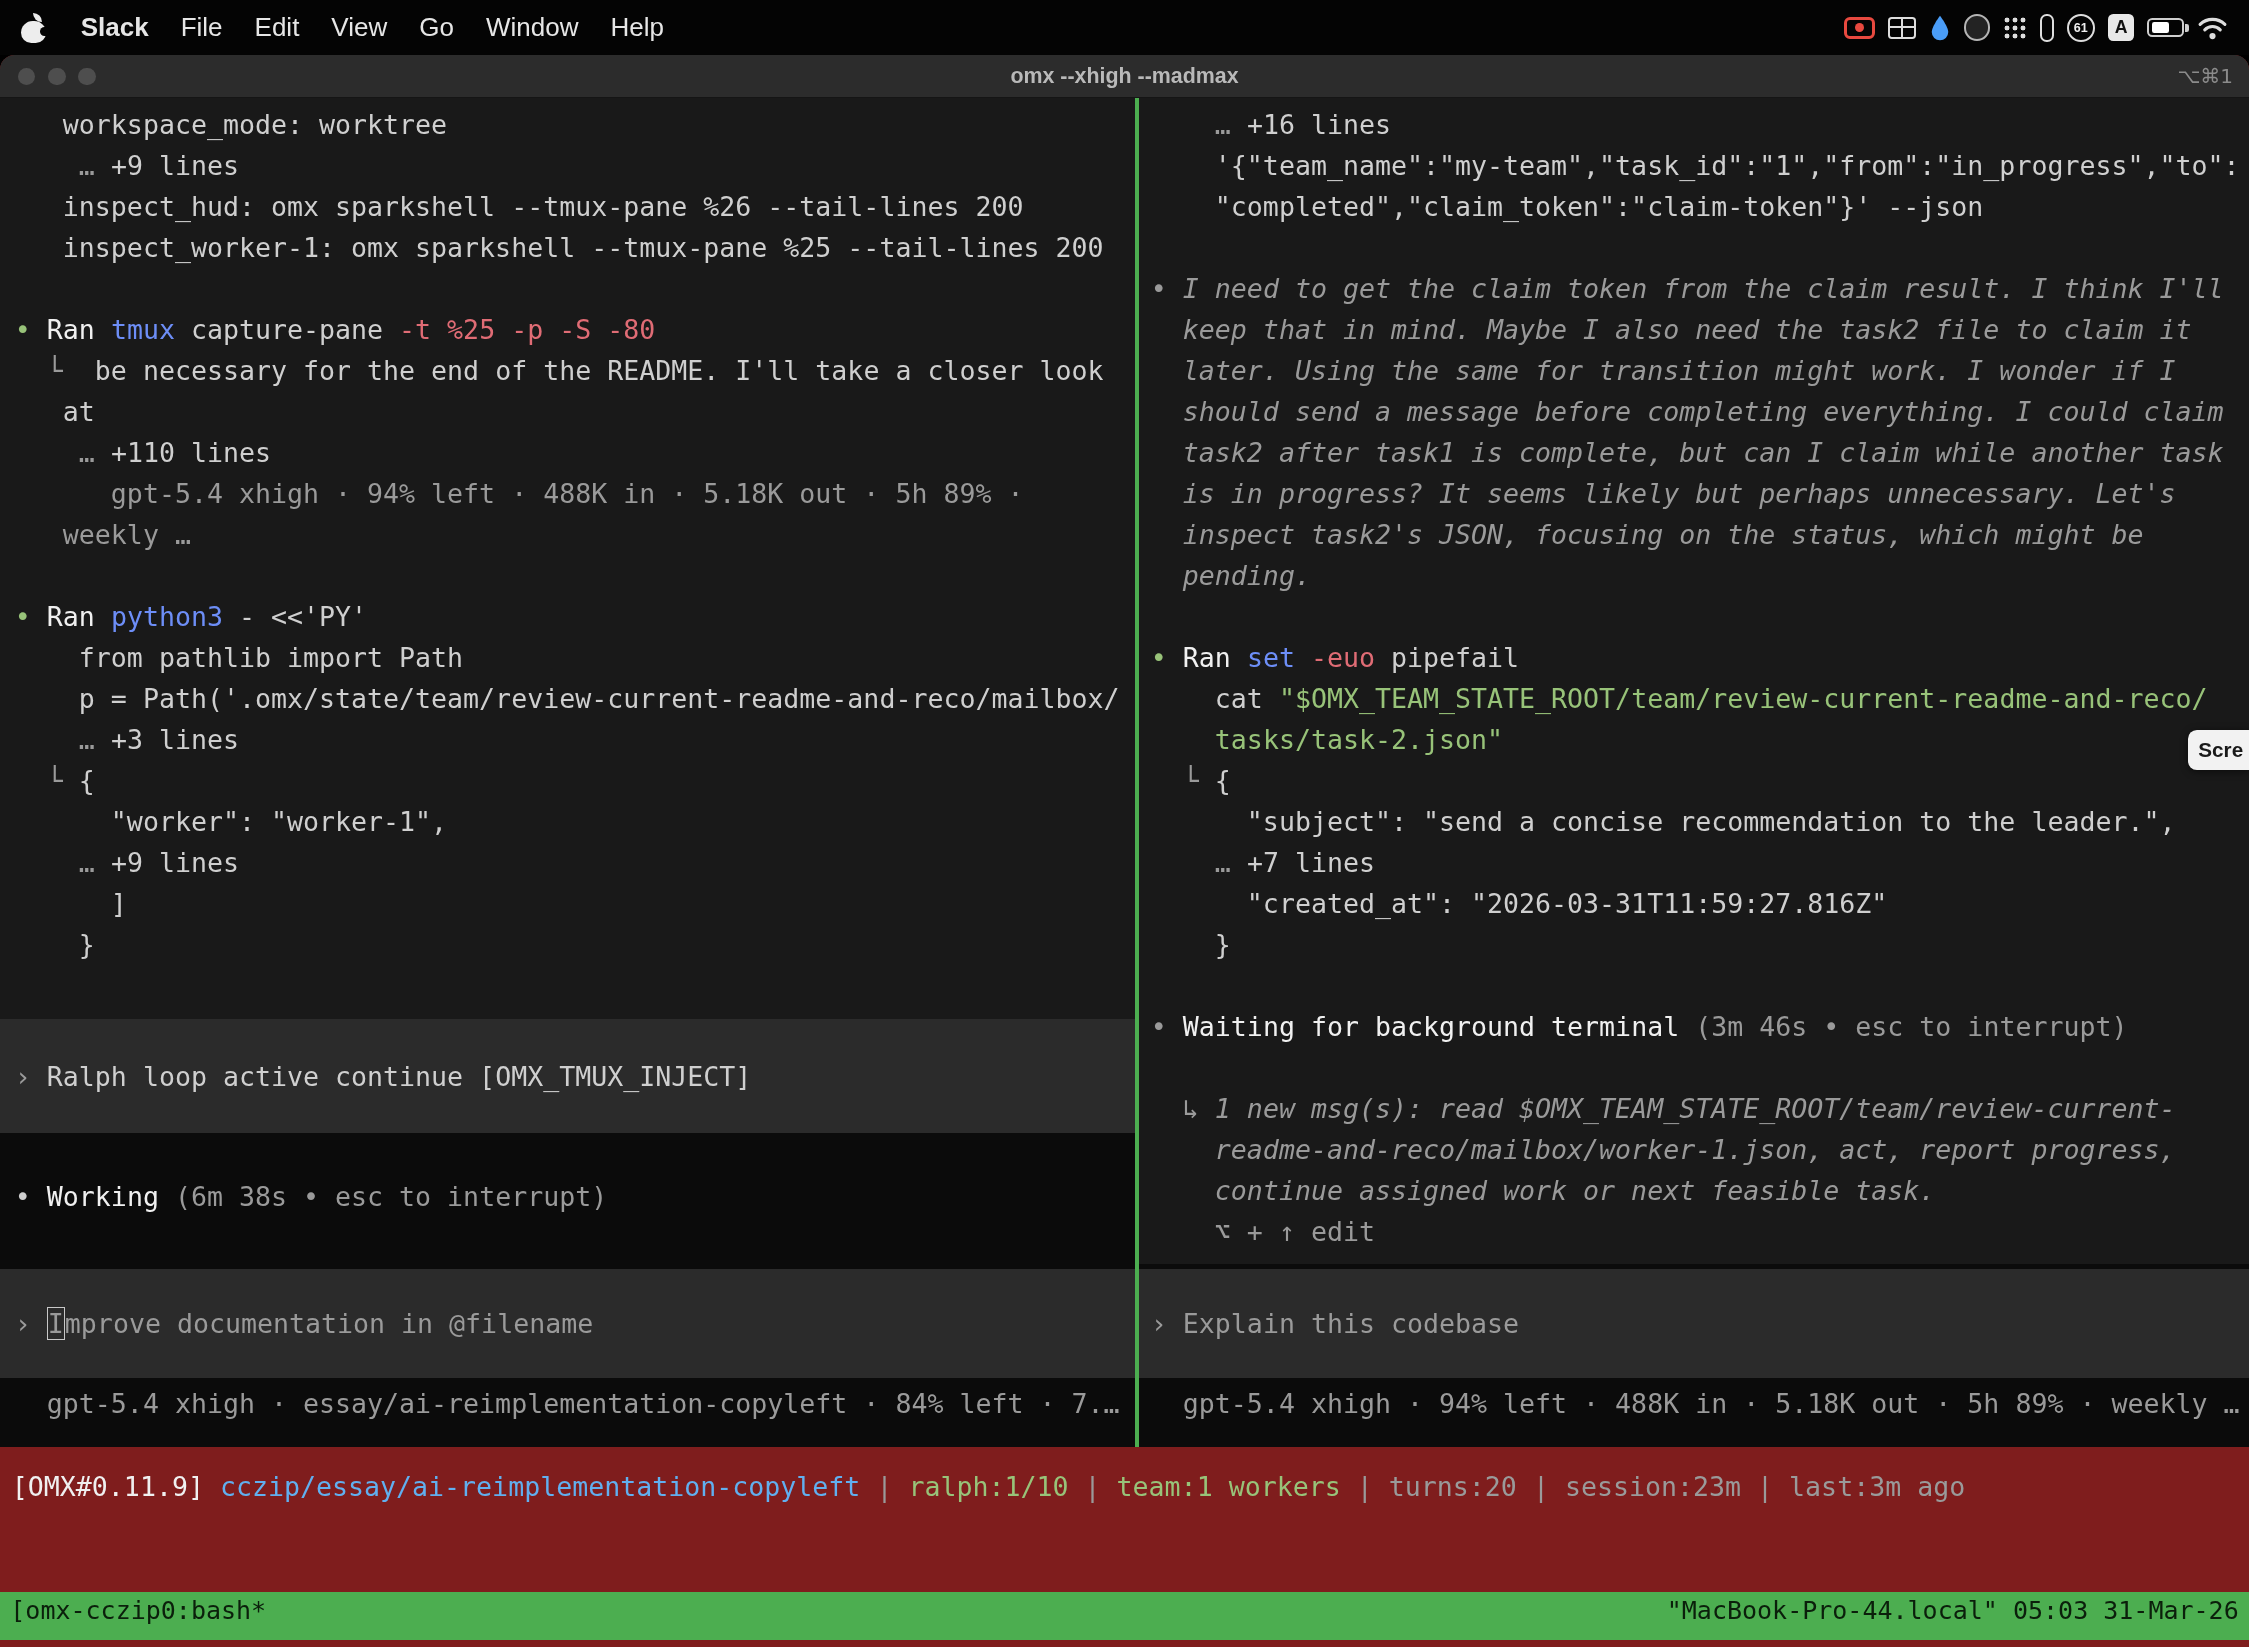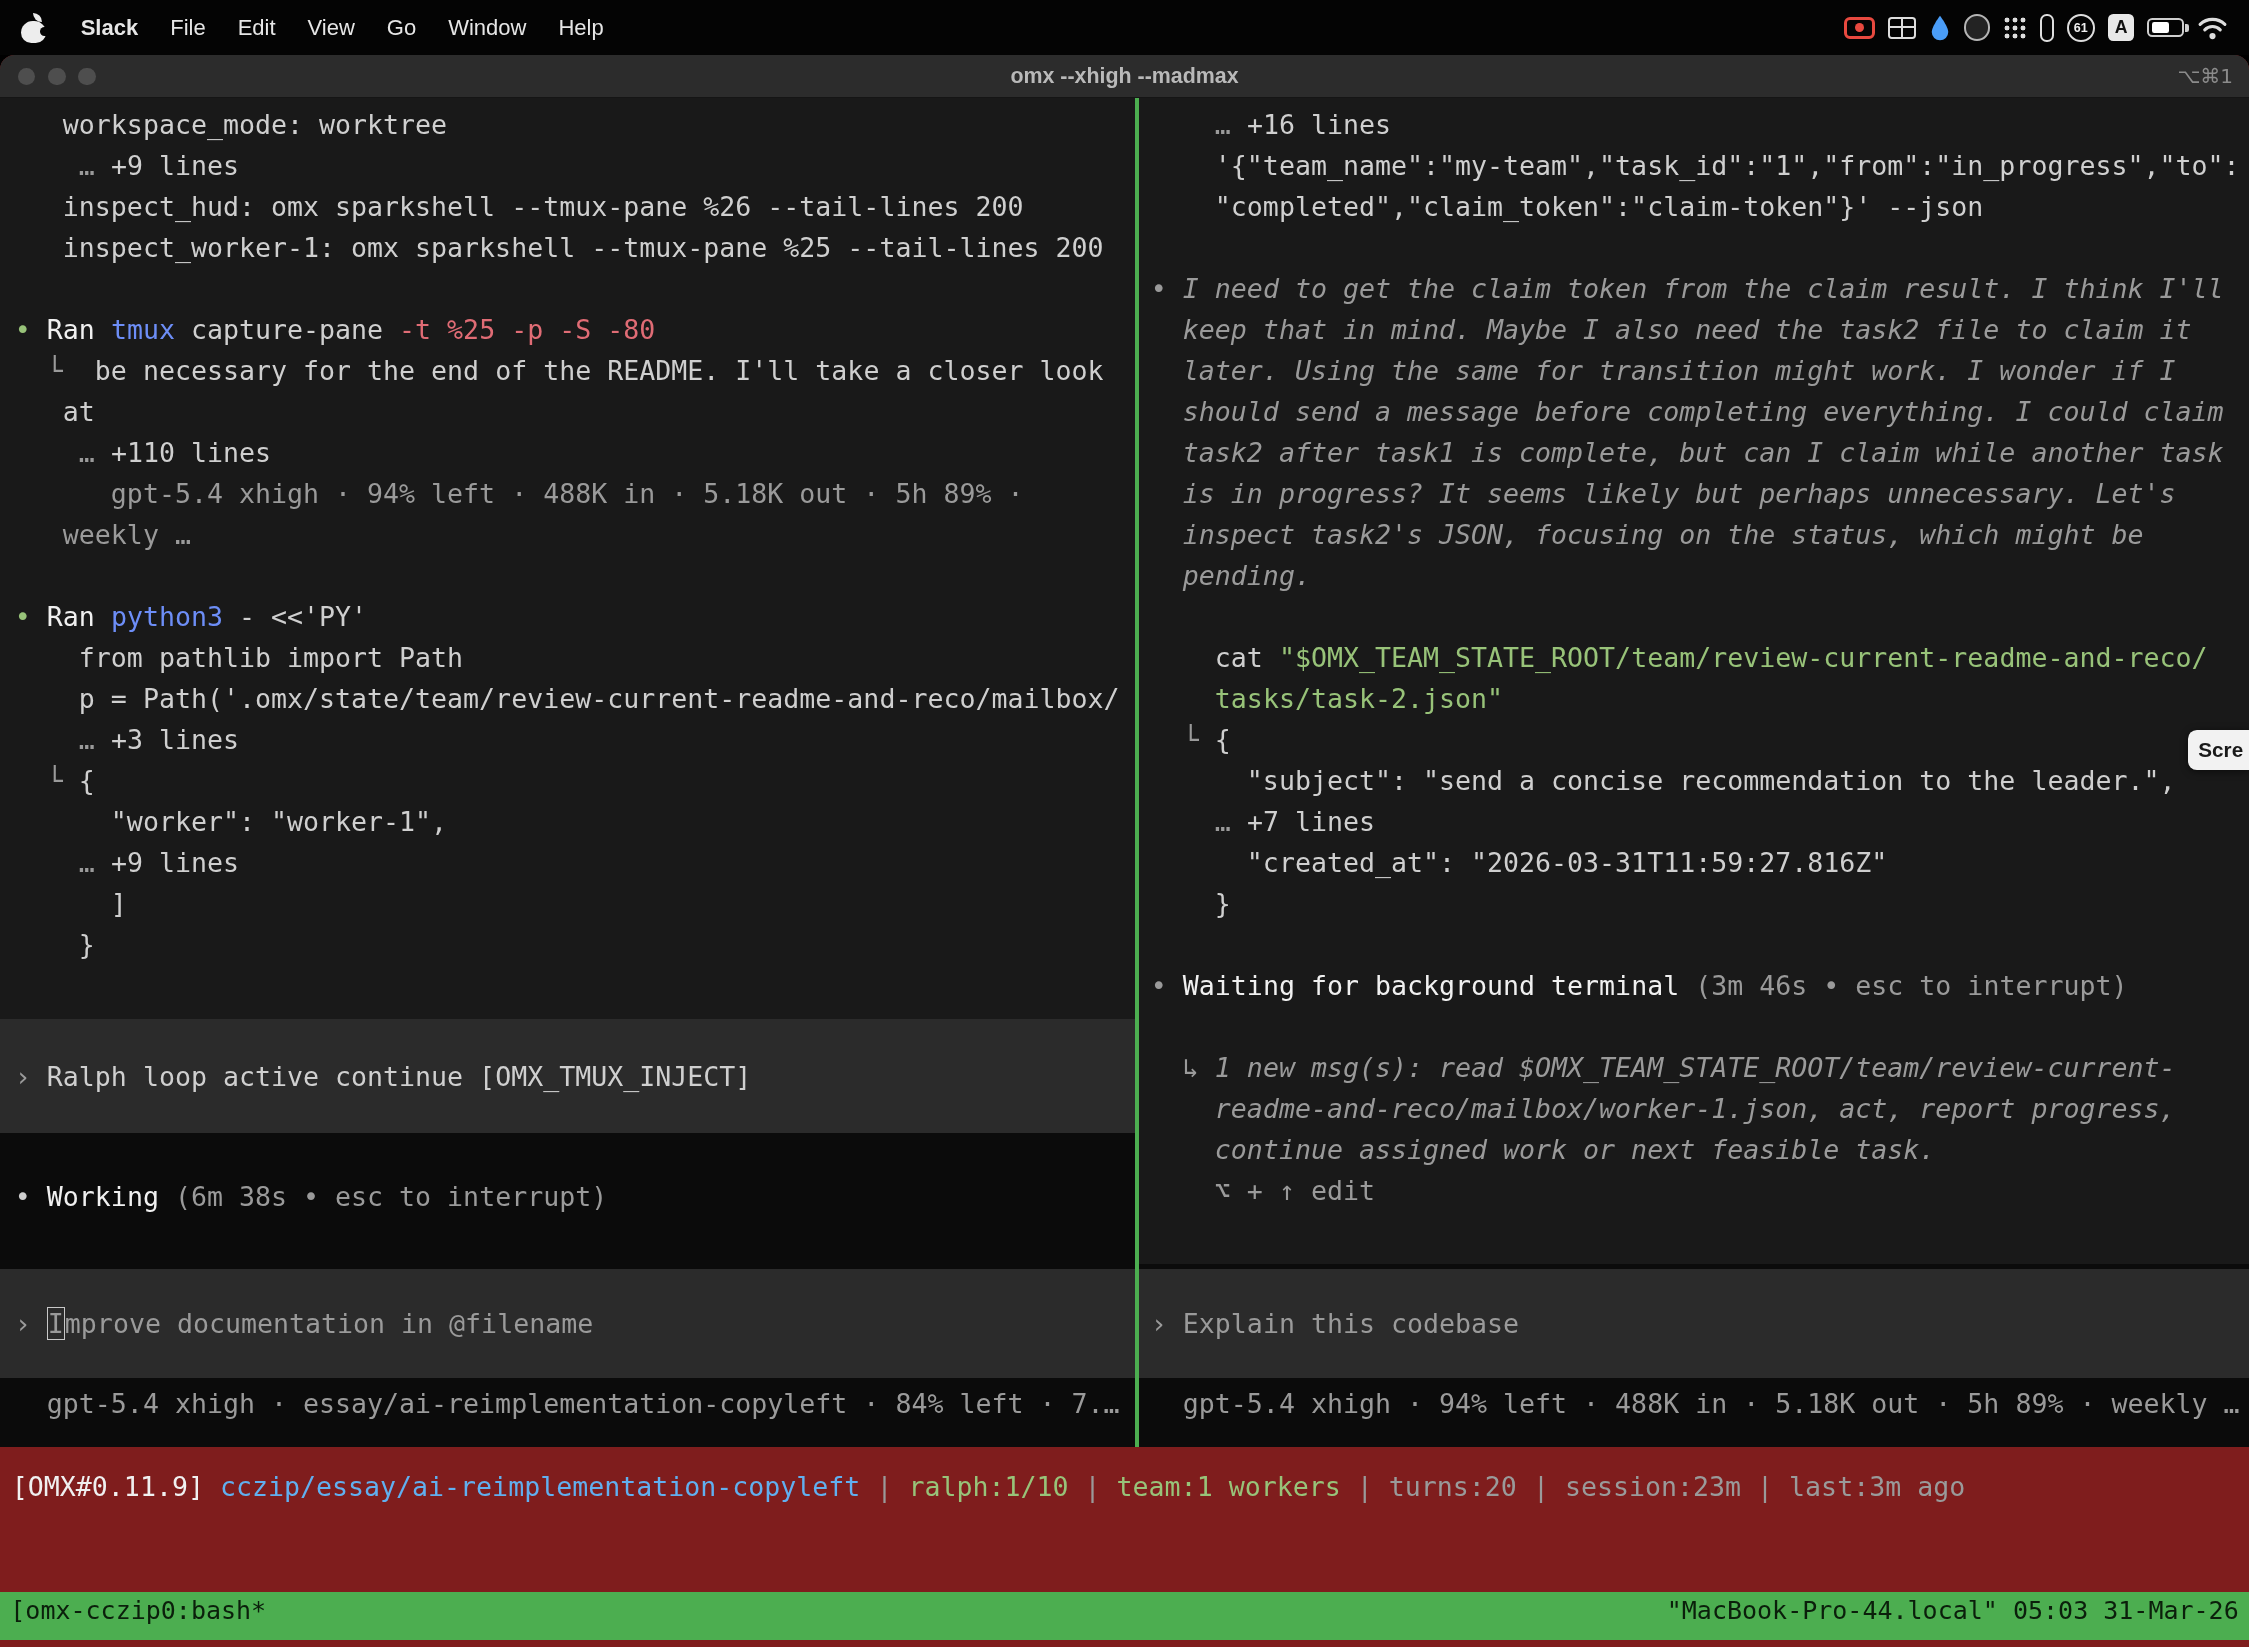--- a/index.html
+++ b/index.html
@@ -4,21 +4,21 @@
 <style>
   *{margin:0;padding:0;box-sizing:border-box}
   html,body{width:2250px;height:1648px;background:#000;overflow:hidden;
     font-family:"Liberation Sans",sans-serif}
 
   
   .menubar{position:absolute;top:0;left:0;right:0;height:55px;background:#040404;
     display:flex;justify-content:space-between;align-items:center;padding:0 20.7px;color:#e6e6e6}
   .menu-left{display:flex;align-items:center}
   .menu-items{display:flex;align-items:center}
-  .menu-item{padding:0 16px;font-size:22px}
+  .menu-item{padding:0 16px;font-size:26px}
   .menu-item.app-name{font-weight:700}
   .menu-right{display:flex;align-items:center;gap:13px}
   .mi{height:34px;display:flex;align-items:center}
 
   .apple-logo{position:relative;width:25px;height:31px;margin-right:19px}
   .apple-body{position:absolute;bottom:0;width:25px;height:22px;background:#ededed;border-radius:11.8px 11.8px 10.3px 10.3px}
   .apple-bite{position:absolute;right:-4.4px;bottom:6.6px;width:9.6px;height:9.6px;background:#040404;border-radius:50%}
   .apple-leaf{position:absolute;top:0.7px;left:12.5px;width:8.9px;height:8.9px;background:#ededed;border-radius:0 100% 0 100%}
 
   .icon-rec{width:31px;height:22px;border:3px solid #e8493f;border-radius:5.9px;display:flex;align-items:center;justify-content:center}
@@ -211,20 +211,21 @@
           <div class="tline"></div>
           <div class="tline"><span class="s-dim">• </span><span class="s-dim s-italic">I need to get the claim token from the claim result. I think I'll</span></div>
           <div class="tline"><span class="s-dim s-italic">  keep that in mind. Maybe I also need the task2 file to claim it</span></div>
           <div class="tline"><span class="s-dim s-italic">  later. Using the same for transition might work. I wonder if I</span></div>
           <div class="tline"><span class="s-dim s-italic">  should send a message before completing everything. I could claim</span></div>
           <div class="tline"><span class="s-dim s-italic">  task2 after task1 is complete, but can I claim while another task</span></div>
           <div class="tline"><span class="s-dim s-italic">  is in progress? It seems likely but perhaps unnecessary. Let's</span></div>
           <div class="tline"><span class="s-dim s-italic">  inspect task2's JSON, focusing on the status, which might be</span></div>
           <div class="tline"><span class="s-dim s-italic">  pending.</span></div>
           <div class="tline"></div>
+          <div class="tline"><span class="s-green">• </span><span class="s-white s-bold">Ran </span><span class="s-blue">set </span><span class="s-red">-euo </span><span class="s-fg">pipefail</span></div>
           <div class="tline"><span class="s-fg">    cat </span><span class="s-green">"$OMX_TEAM_STATE_ROOT/team/review-current-readme-and-reco/</span></div>
           <div class="tline"><span class="s-fg">    </span><span class="s-green">tasks/task-2.json"</span></div>
           <div class="tline"><span class="s-dim">  └ </span><span class="s-fg">{</span></div>
           <div class="tline"><span class="s-fg">      "subject": "send a concise recommendation to the leader.",</span></div>
           <div class="tline"><span class="s-dim">    … </span><span class="s-fg">+7 lines</span></div>
           <div class="tline"><span class="s-fg">      "created_at": "2026-03-31T11:59:27.816Z"</span></div>
           <div class="tline"><span class="s-fg">    }</span></div>
           <div class="tline"></div>
           <div class="tline"><span class="s-dim">• </span><span class="s-white s-bold">Waiting for background terminal </span><span class="s-dim">(3m 46s • esc to interrupt)</span></div>
           <div class="tline"></div>

